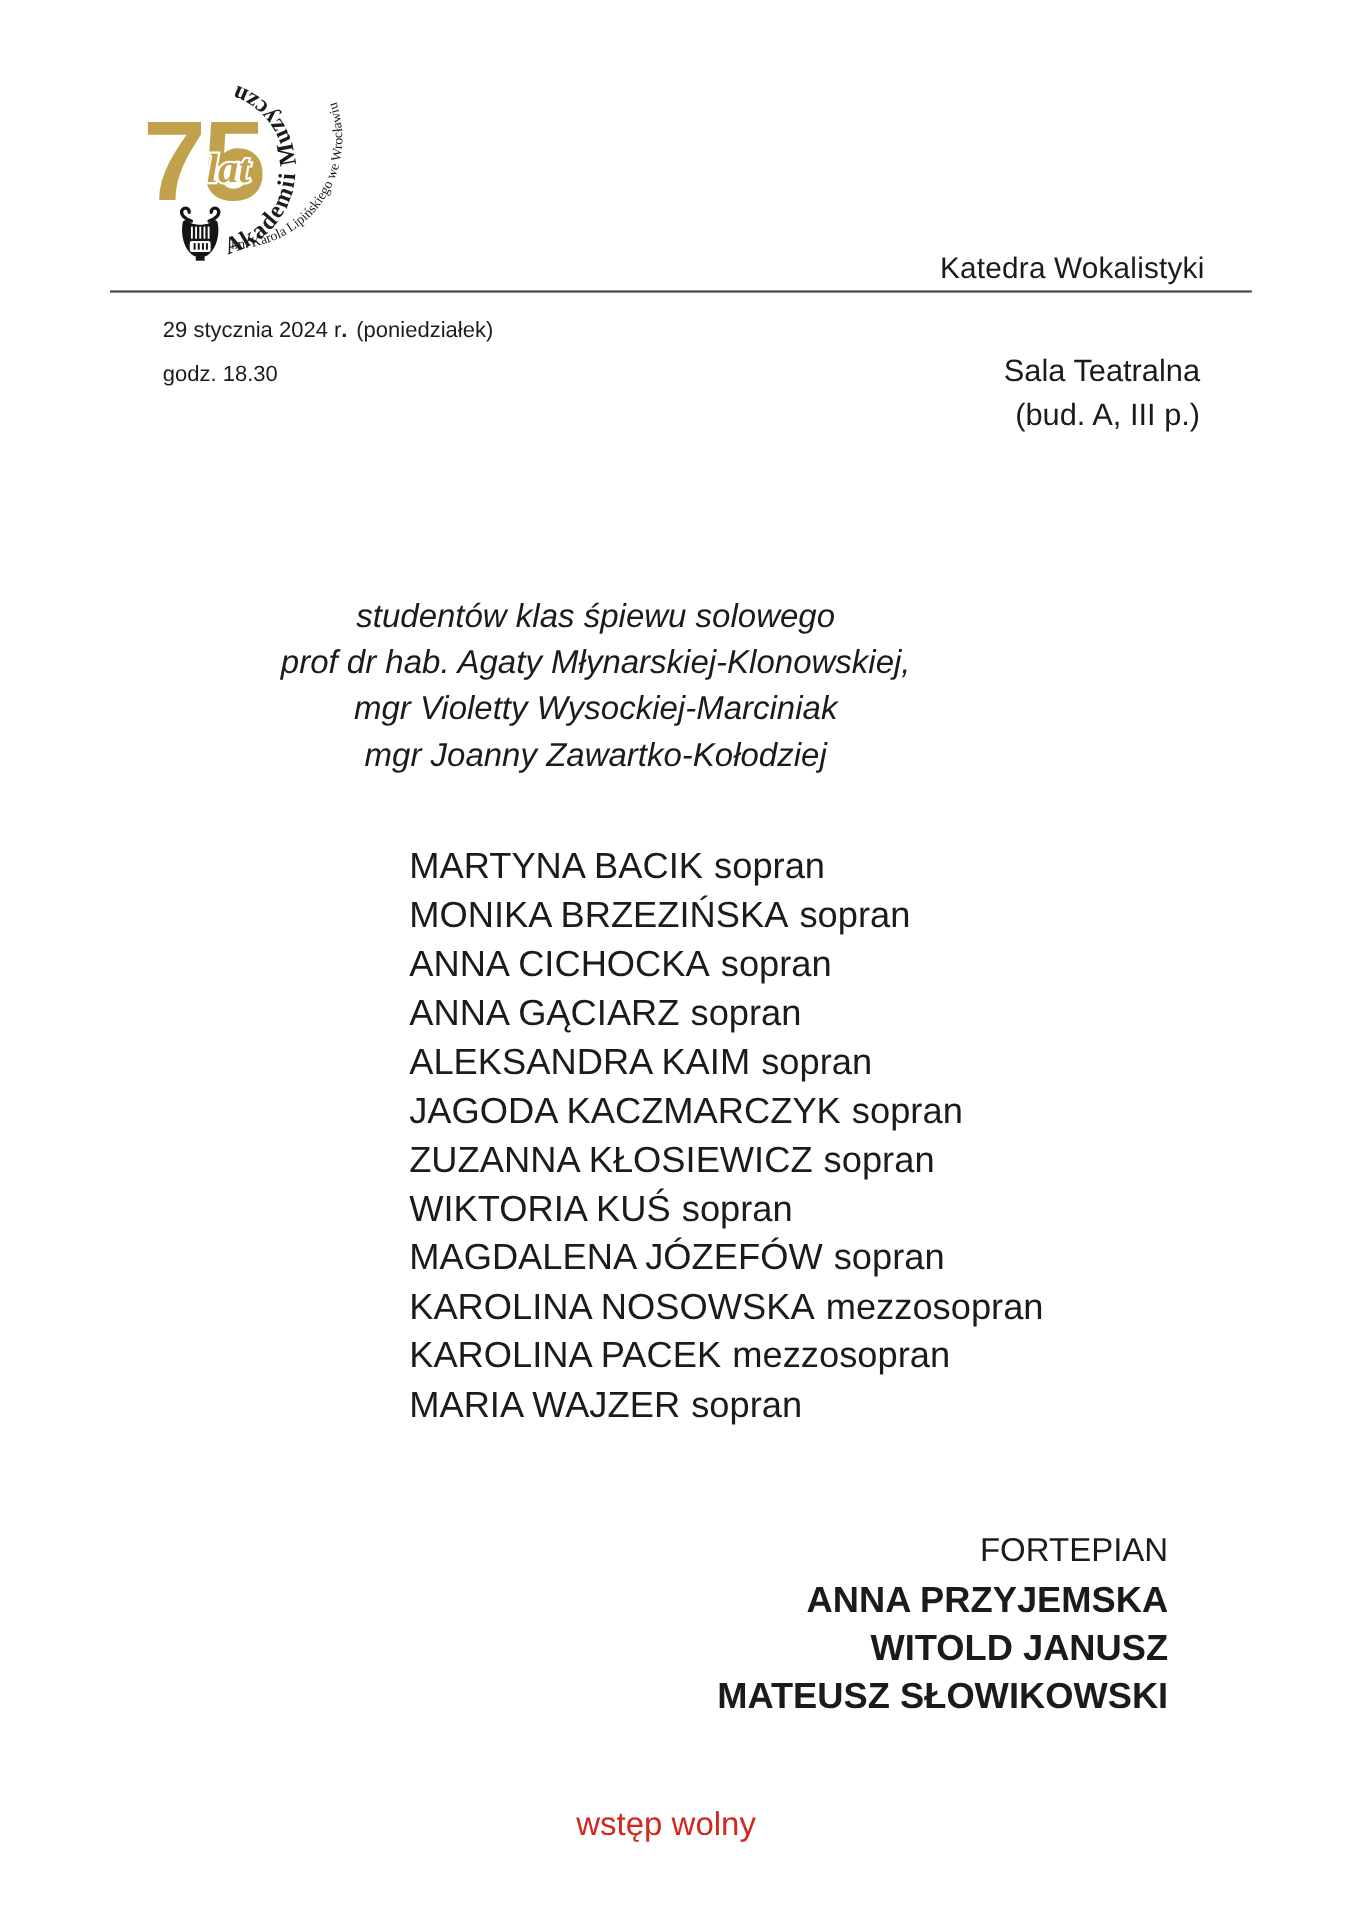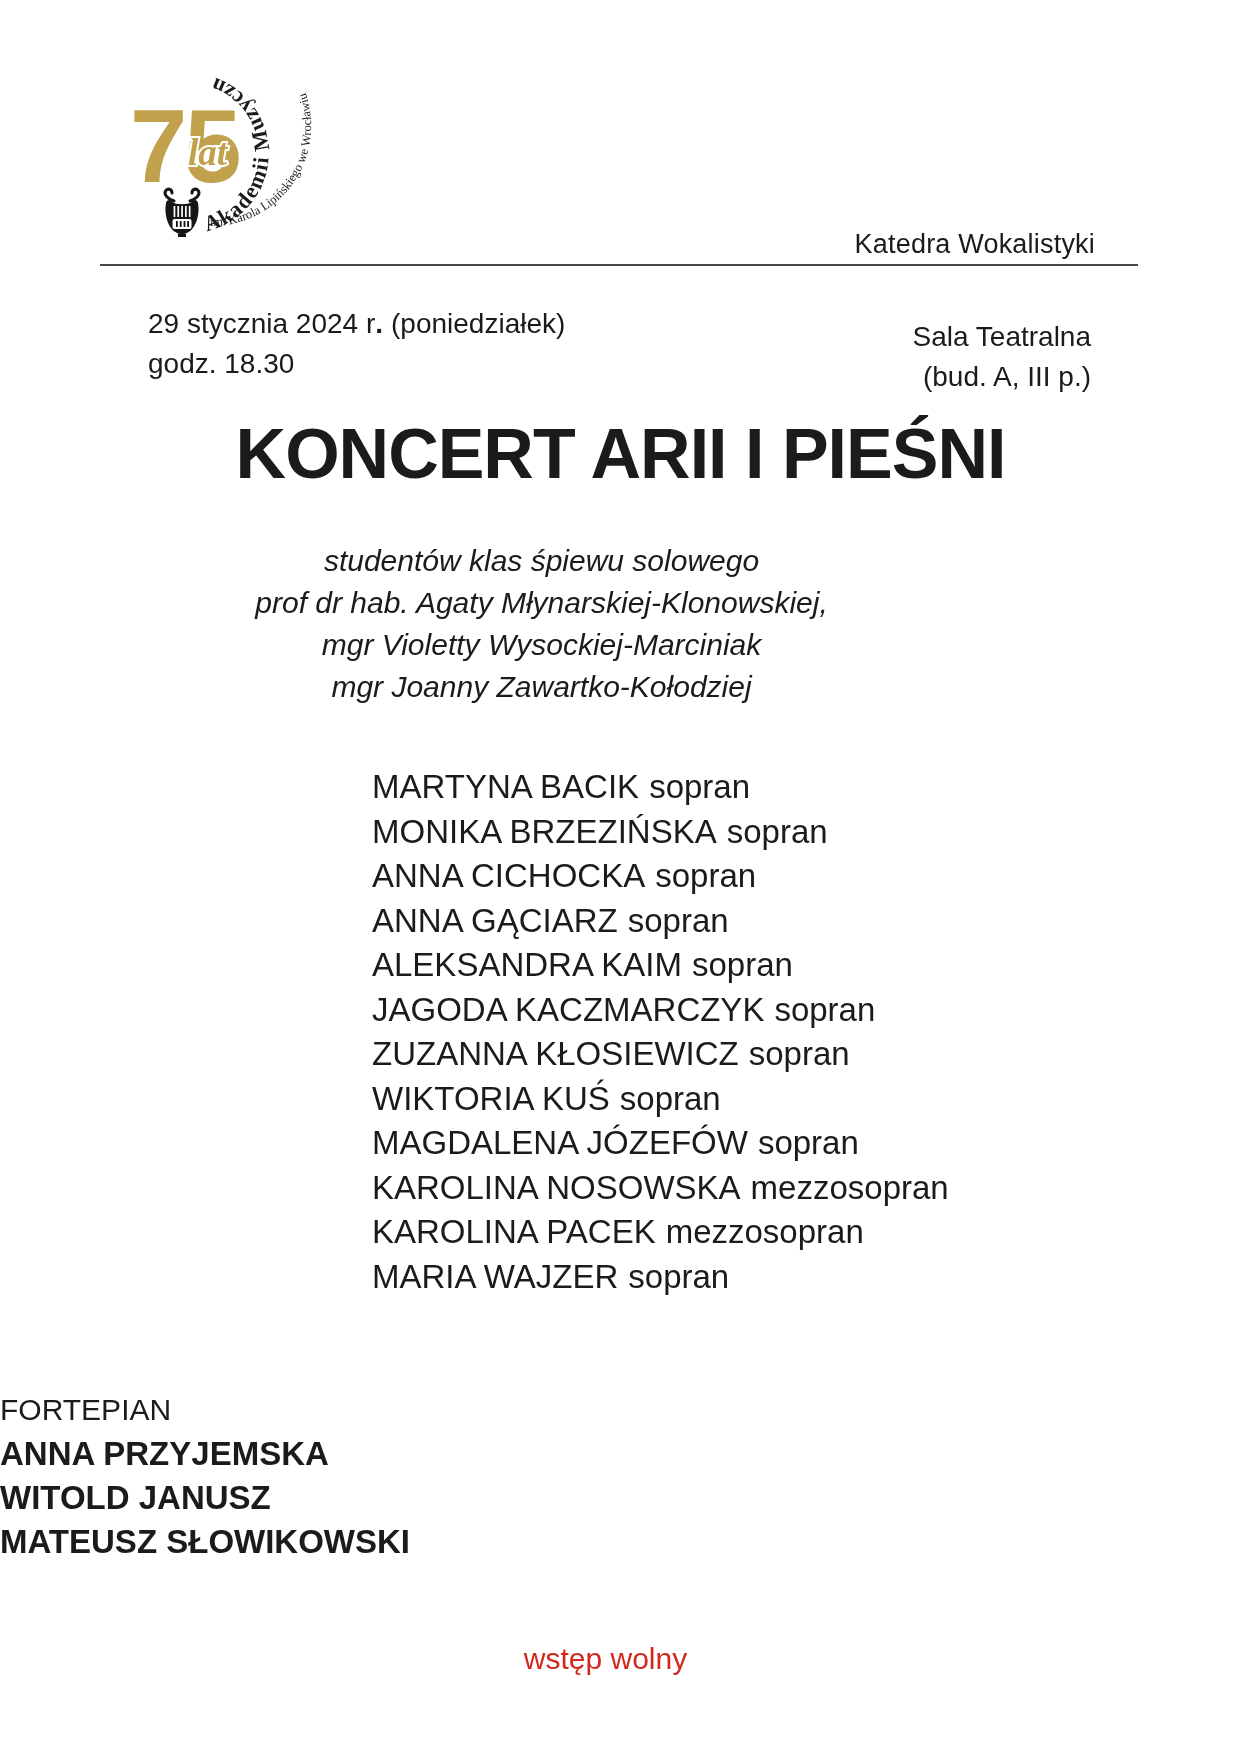--- a/index.html
+++ b/index.html
@@ -15,22 +15,22 @@
   .logo { position:absolute; left:112px; top:56px; width:214px; height:188px; }
   .dept {
     position:absolute; right:146px; top:229px;
     font-size:27px; letter-spacing:0.2px;
   }
   .rule {
     position:absolute; left:100px; top:264px;
     width:1038px; height:2px; background:#454545;
   }
   .when {
-    position:absolute; left:148px; top:304px;
-    font-size:28px; line-height:40px;
+    position:absolute; left:148px; top:280px;
+    font-size:20px; line-height:40px;
   }
   .when .bd { font-weight:bold; }
   .when .wk { margin-left:8px; }
   .where {
     position:absolute; right:150px; top:288px;
     font-size:28px; line-height:40px; text-align:right;margin-top:29px;
   }
   .title {
     position:absolute; left:0; top:418px; width:1241px;
     text-align:center;
@@ -43,21 +43,21 @@
     font-size:30px; line-height:42px;
   }
   .performers {
     position:absolute; left:372px; top:765px;
     font-size:33px; line-height:44.5px; white-space:nowrap;
   }
   .performer .pname { font-weight:normal;text-align:right; }
   .performer .pvoice { margin-left:10px; }
   .piano {
     position:absolute; left:0; top:1390px; width:1062px;
-    text-align:left;
+    text-align:right;
   }
   .piano .ph { font-size:30px; line-height:40px; margin-bottom:2px; }
   .piano .pn { font-size:33px; font-weight:bold; line-height:44px; }
   .admission {
     position:absolute; left:0; top:1642px; width:1211px;
     text-align:center; font-size:30px;
   }
   svg text { user-select:none; }
 </style>
 </head>
@@ -108,21 +108,20 @@
   <div class="when">
     <div><span>29 stycznia 2024 r</span><span class="bd">.</span><span class="wk">(poniedziałek)</span></div>
     <div>godz. 18.30</div>
   </div>
 
   <div class="where">
     <div>Sala Teatralna</div>
     <div>(bud. A, III p.)</div>
   </div>
 
-  <div class="title">KONCERT ARII I PIEŚNI</div>
 
   <div class="subtitle">
     <div>studentów klas śpiewu solowego</div>
     <div>prof dr hab. Agaty Młynarskiej-Klonowskiej,</div>
     <div>mgr Violetty Wysockiej-Marciniak</div>
     <div>mgr Joanny Zawartko-Kołodziej</div>
   </div>
 
   <div class="performers">
     <div class="performer"><span class="pname">MARTYNA BACIK</span><span class="pvoice">sopran</span></div>

